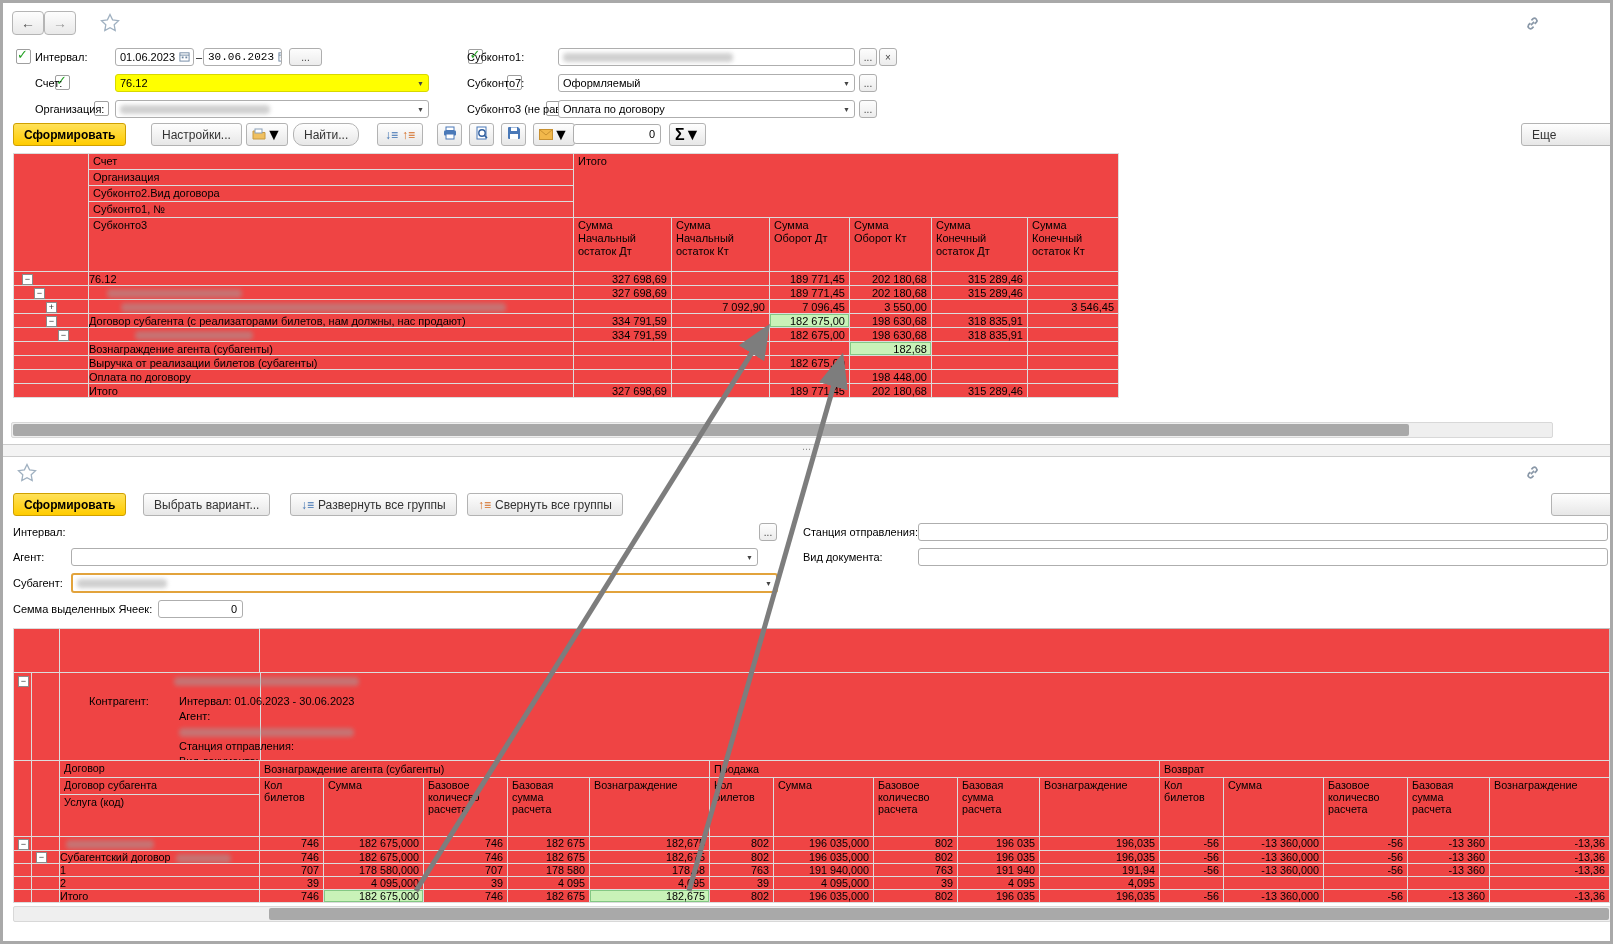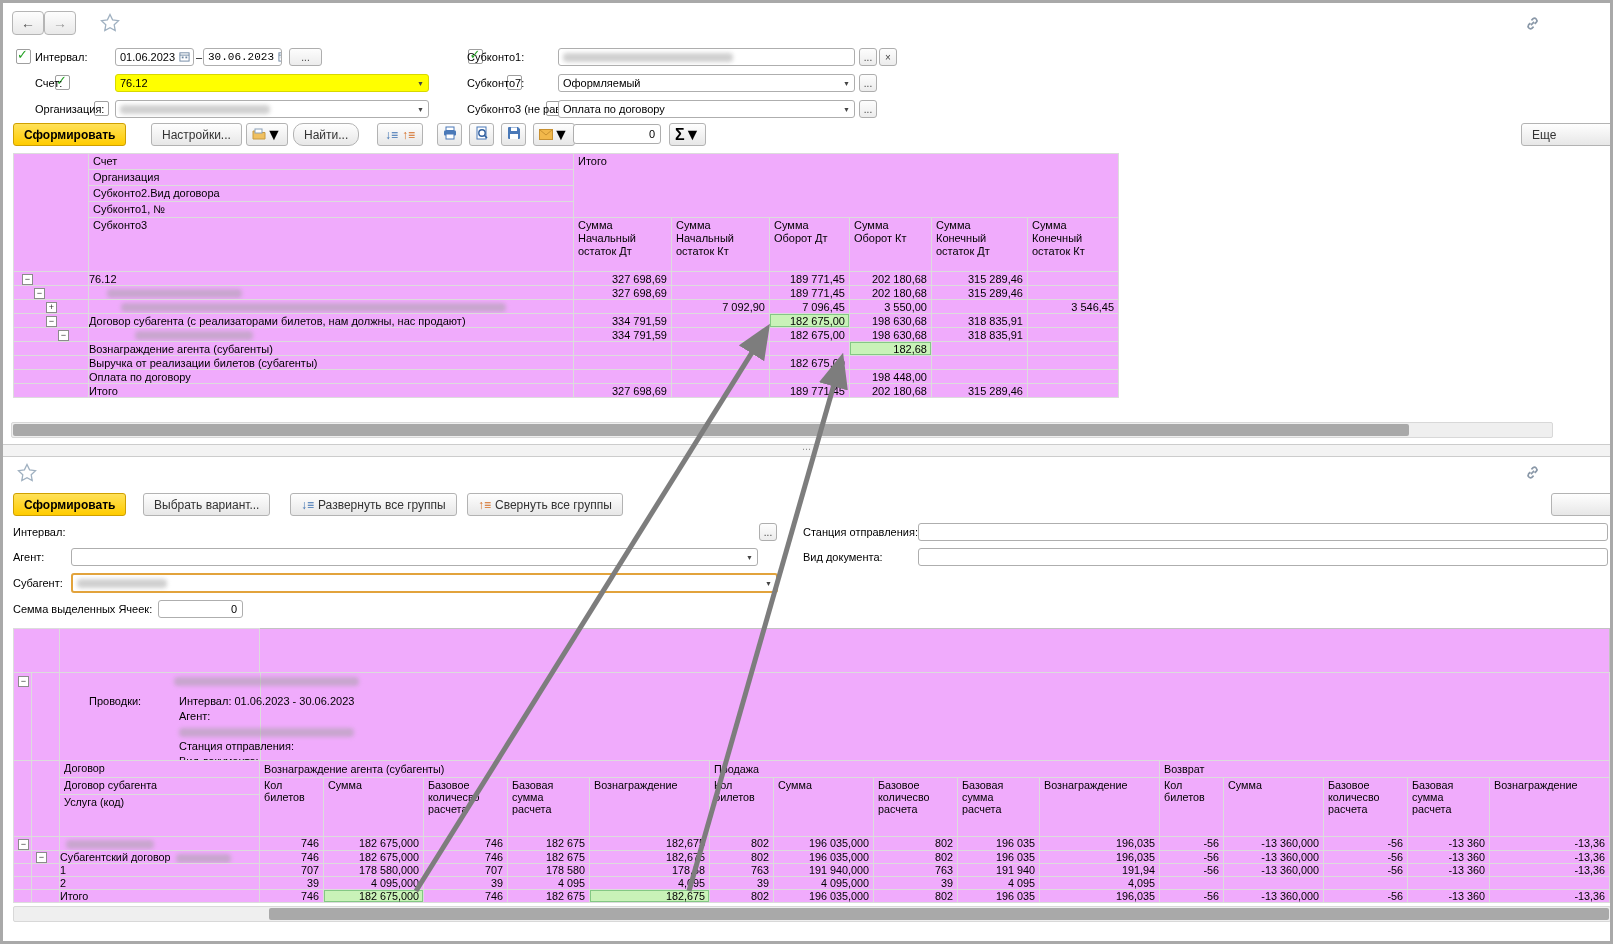--- a/index.html
+++ b/index.html
@@ -26,21 +26,21 @@
   
   .btn{box-sizing:border-box;height:23px;border:1px solid #b3b3b3;border-radius:3px;background:linear-gradient(#fefefe,#e7e7e7);
        display:inline-flex;align-items:center;padding:0 10px;font-size:12px;color:#333;white-space:nowrap;}
   .btn.primary{background:linear-gradient(#ffe159,#ffcc00);border-color:#cfa000;color:#000;font-weight:bold;}
   .icbtn{box-sizing:border-box;height:23px;border:1px solid #b3b3b3;border-radius:3px;background:linear-gradient(#fefefe,#e7e7e7);
          display:inline-flex;align-items:center;justify-content:center;padding:0 5px;}
   .sort-glyph{font-size:12px;font-weight:bold;line-height:1;}
   .numfield{box-sizing:border-box;height:20px;border:1px solid #aeaeae;border-radius:3px;background:#fff;
             display:flex;align-items:center;justify-content:flex-end;padding:0 5px;font-size:11px;}
   
-  table.grid{border-collapse:collapse;table-layout:fixed;background:#f0abfc;}
+  table.grid{border-collapse:collapse;table-layout:fixed;background:#ef4444;}
   table.grid td{border:1px solid #dcdcdc;font-size:11px;padding:0;overflow:hidden;white-space:nowrap;vertical-align:middle;}
   table.grid{border:1px solid #c2c2c2;}
   .lh{padding:1px 4px !important;vertical-align:top !important;}
   .hcol{padding:1px 4px !important;vertical-align:top !important;white-space:pre-line !important;line-height:13px;}
   .htotal{padding:1px 4px !important;vertical-align:top !important;}
   td.num{text-align:right;padding:0 4px !important;}
   td.hlc{background:#c9f2b8;box-shadow:inset 0 0 0 1px #84c884;}
   td.treecell{border-right:1px solid #dcdcdc;}
   .tbox{display:inline-block;width:9px;height:9px;border:1px solid #8b8b8b;background:#fff;font-size:9px;line-height:8px;
         text-align:center;color:#333;vertical-align:middle;}
@@ -436,21 +436,21 @@
         <td></td>
         <td colspan="15" class="nob"></td>
       </tr>
       <tr style="height:88px;">
         <td style="vertical-align:top;"><span class="tbox" style="margin-left:4px;margin-top:2px;">−</span></td>
         <td></td>
         <td colspan="16" style="position:relative;vertical-align:top;">
           <div class="pv"></div>
           <div class="pwrap">
             <span class="blob abs" style="left:114px;top:4px;width:185px;"></span>
-            <div class="abs" style="left:29px;top:21px;">Проводки:</div>
+            <div class="abs" style="left:29px;top:21px;">Контрагент:</div>
             <div class="abs" style="left:119px;top:21px;width:420px;white-space:nowrap;">
               <div>Интервал: 01.06.2023 - 30.06.2023</div>
               <div>Агент:</div>
               <div><span class="blob" style="width:175px;"></span></div>
               <div>Станция отправления:</div>
               <div>Вид документа:</div>
             </div>
           </div>
         </td>
       </tr>

